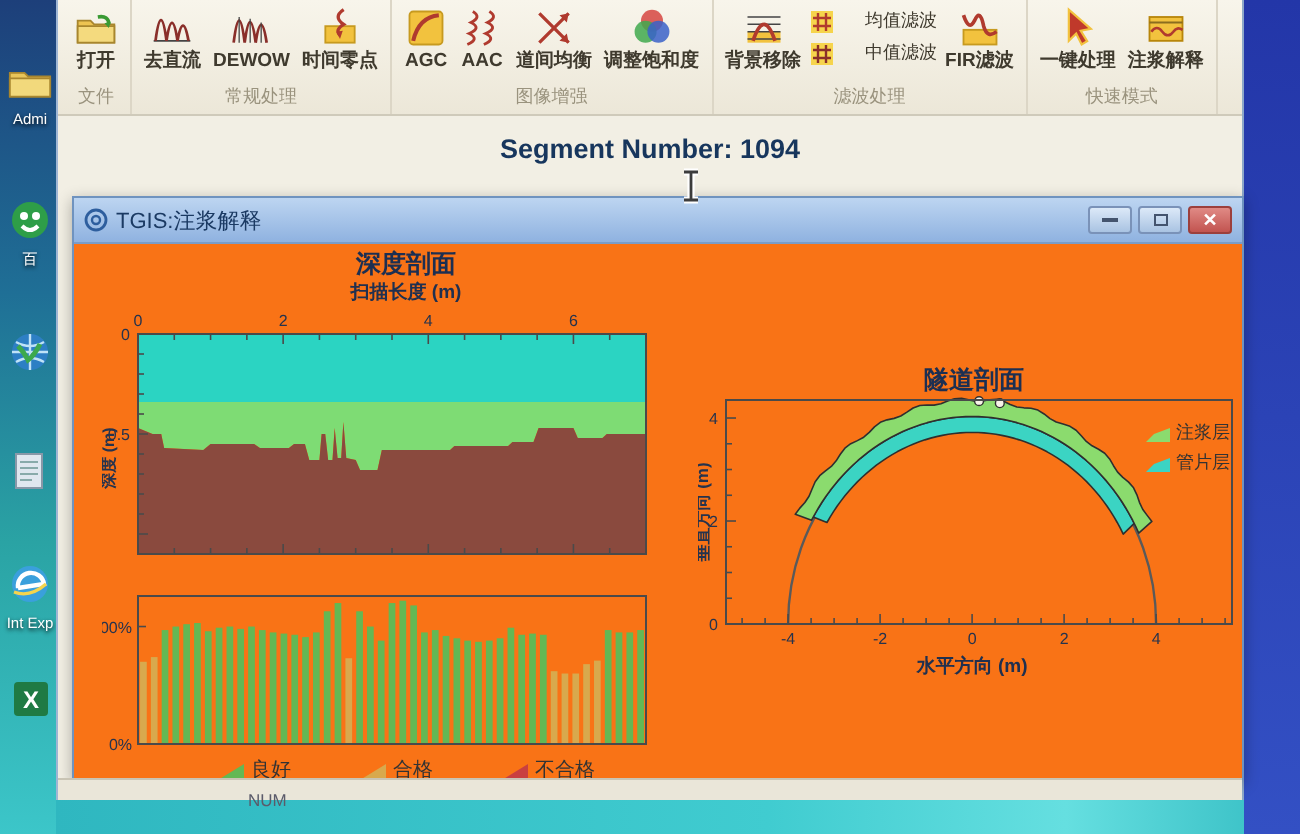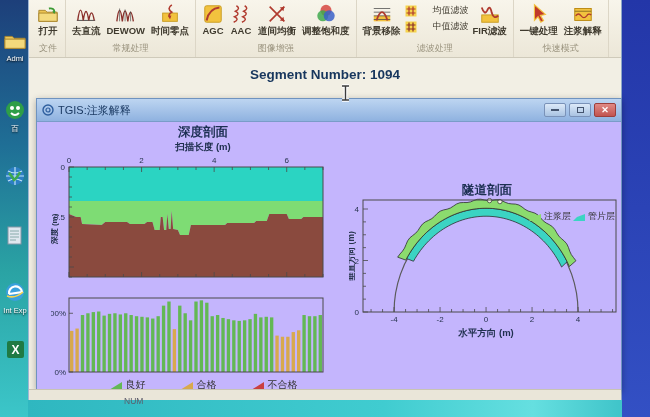--- a/index.html
+++ b/index.html
@@ -33,42 +33,42 @@
   .rsmall svg{width:12px;height:12px;}
   .rsmall .lb{font-size:9px;color:#3f3a2e;white-space:nowrap;}
   .rglabel{text-align:center;font-size:9px;color:#9a937e;padding:1px 0 2px;}
 
   
   #title-area{position:relative;height:40px;}
   #segment-title{padding-top:9px;text-align:center;font-size:13.5px;font-weight:bold;color:#17365d;}
   #resize-cursor{position:absolute;left:310px;top:84px;z-index:30;}
 
   
-  #tgis-window{position:absolute;left:7px;top:98px;width:586px;height:292px;background:#c4b5fd;
+  #tgis-window{position:absolute;left:7px;top:98px;width:586px;height:292px;background:#f97316;
     border:1px solid #6f93bf;box-shadow:0 2px 7px rgba(0,0,0,.3);}
   #tgis-titlebar{height:23px;background:linear-gradient(#bdd5f1,#8fb2e0);display:flex;align-items:center;
     padding:0 5px;border-bottom:1px solid #7a9cc8;}
   #tgis-title-text{font-size:11px;color:#1b3a63;margin-left:4px;flex:1;}
   .winbtn{width:22px;height:14px;border-radius:2px;margin-left:3px;display:flex;align-items:center;justify-content:center;
     border:1px solid #7a92b8;background:linear-gradient(#dce9f8,#a9c3e2);}
   .winbtn.close{background:linear-gradient(#e08a85,#c25450);border-color:#9c3f3c;}
   .glyph-min{width:8px;height:2px;background:#44546e;}
   .glyph-max{width:7px;height:6px;border:1.5px solid #44546e;}
   .glyph-close{color:#fff;font-size:9px;font-weight:bold;line-height:9px;}
   #tgis-content{position:relative;height:266px;}
 
   
   .chart-title{text-align:center;font-size:12.5px;font-weight:bold;color:#1c2f52;line-height:16px;}
   .chart-sublabel{text-align:center;font-size:9.5px;font-weight:bold;color:#20304f;line-height:13px;}
   #chart-depth{position:absolute;left:14px;top:2px;width:304px;height:164px;}
   #chart-bars{position:absolute;left:14px;top:172px;width:304px;height:84px;}
   #bar-legend{position:absolute;left:14px;top:256px;width:304px;display:flex;justify-content:center;gap:34px;align-items:center;}
   .legend-item{display:flex;align-items:center;gap:4px;font-size:10px;color:#333;}
   #chart-tunnel{position:absolute;left:312px;top:60px;width:276px;height:200px;}
-  #tunnel-legend{position:absolute;right:10px;top:28px;display:flex;flex-direction:row;gap:2px;}
+  #tunnel-legend{position:absolute;right:10px;top:28px;display:flex;flex-direction:column;gap:2px;}
   .tlegend-item{display:flex;align-items:center;gap:3px;font-size:9px;color:#333;}
 
   
   #status-bar{position:absolute;left:0;bottom:0;width:100%;height:11px;background:#eae6d9;border-top:1px solid #c9c4b4;}
   #status-num{margin-left:95px;font-size:8.5px;font-weight:normal;color:#5b5b6a;line-height:10px;margin-top:12px;}
 
   svg text{font-family:"Liberation Sans",sans-serif;}
 </style>
 </head>
 <body>

